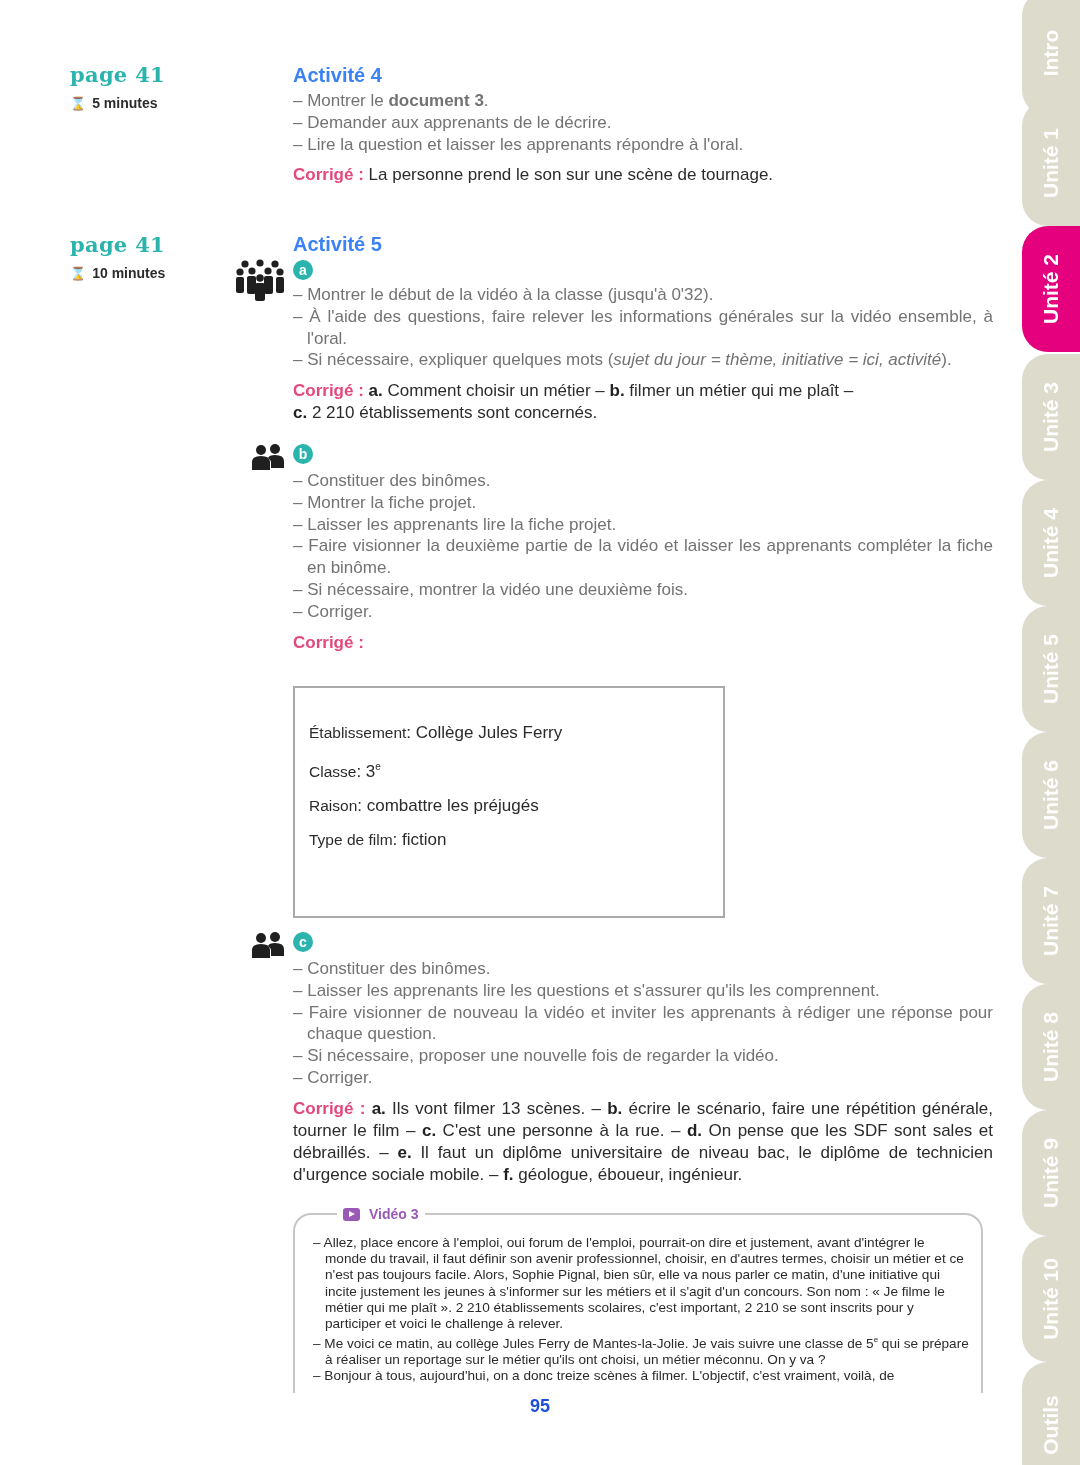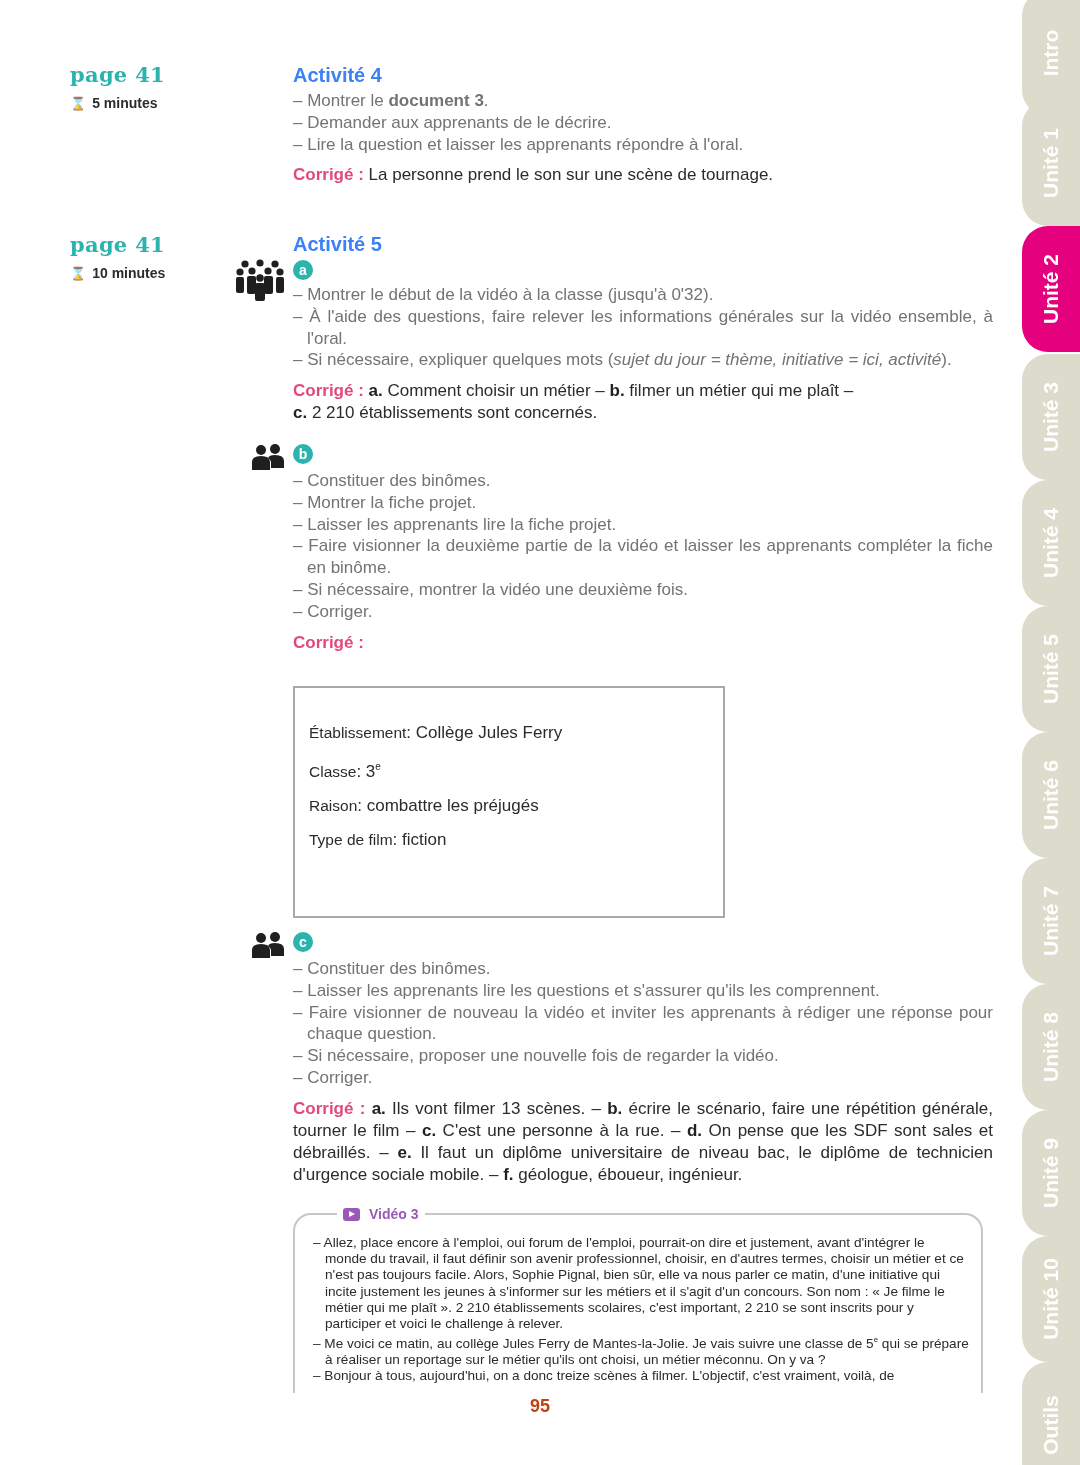--- a/index.html
+++ b/index.html
@@ -31,21 +31,21 @@
   .video-box { position: absolute; left: 293px; top: 1213px; width: 690px; height: 180px; border: 2px solid #c6c6c6; border-bottom: none; border-radius: 18px 18px 0 0; padding: 20px 12px 0 18px; }
   .video-label { position: absolute; top: -9px; left: 42px; background: #fff; padding: 0 6px; color: #9b59b6; font-weight: bold; font-size: 14px; display: flex; align-items: center; gap: 9px; }
   .video-label .play { display: inline-block; width: 17px; height: 13px; background: #9b59b6; border-radius: 3px; position: relative; }
   .video-label .play::after { content: ""; position: absolute; left: 6px; top: 3px; border-left: 6px solid #fff; border-top: 3.5px solid transparent; border-bottom: 3.5px solid transparent; }
   .transcript { list-style: none; font-size: 13.6px; line-height: 16.2px; color: #2b2b2b; }
   .transcript li { padding-left: 12px; text-indent: -12px; }
   .transcript li::before { content: "– "; }
   .transcript sup { font-size: 8px; }
   .fade { position: absolute; left: 0; right: 0; bottom: 0; height: 8px; background: #fff; }
 
-  .page-num { position: absolute; top: 1396px; left: 0; width: 1080px; text-align: center; padding-right: 0; font-weight: bold; font-size: 18px; color: #c2410c; }
+  .page-num { position: absolute; top: 1396px; left: 0; width: 1080px; text-align: center; padding-right: 0; font-weight: bold; font-size: 18px; color: #1d4ed8; }
   .page-num span { position: relative; left: 0; }
 
   .tabs { position: absolute; right: 0; top: 0; width: 58px; height: 1465px; }
   .tab { position: absolute; right: 0; width: 58px; height: 126px; background: #dddbcb; border-radius: 26px 0 0 26px; display: flex; align-items: center; justify-content: center; }
   .tab span { transform: rotate(-90deg); white-space: nowrap; color: #ffffff; font-weight: bold; font-size: 21px; }
   .tab.active { background: #e5007e; }
 </style>
 </head>
 <body>
 

